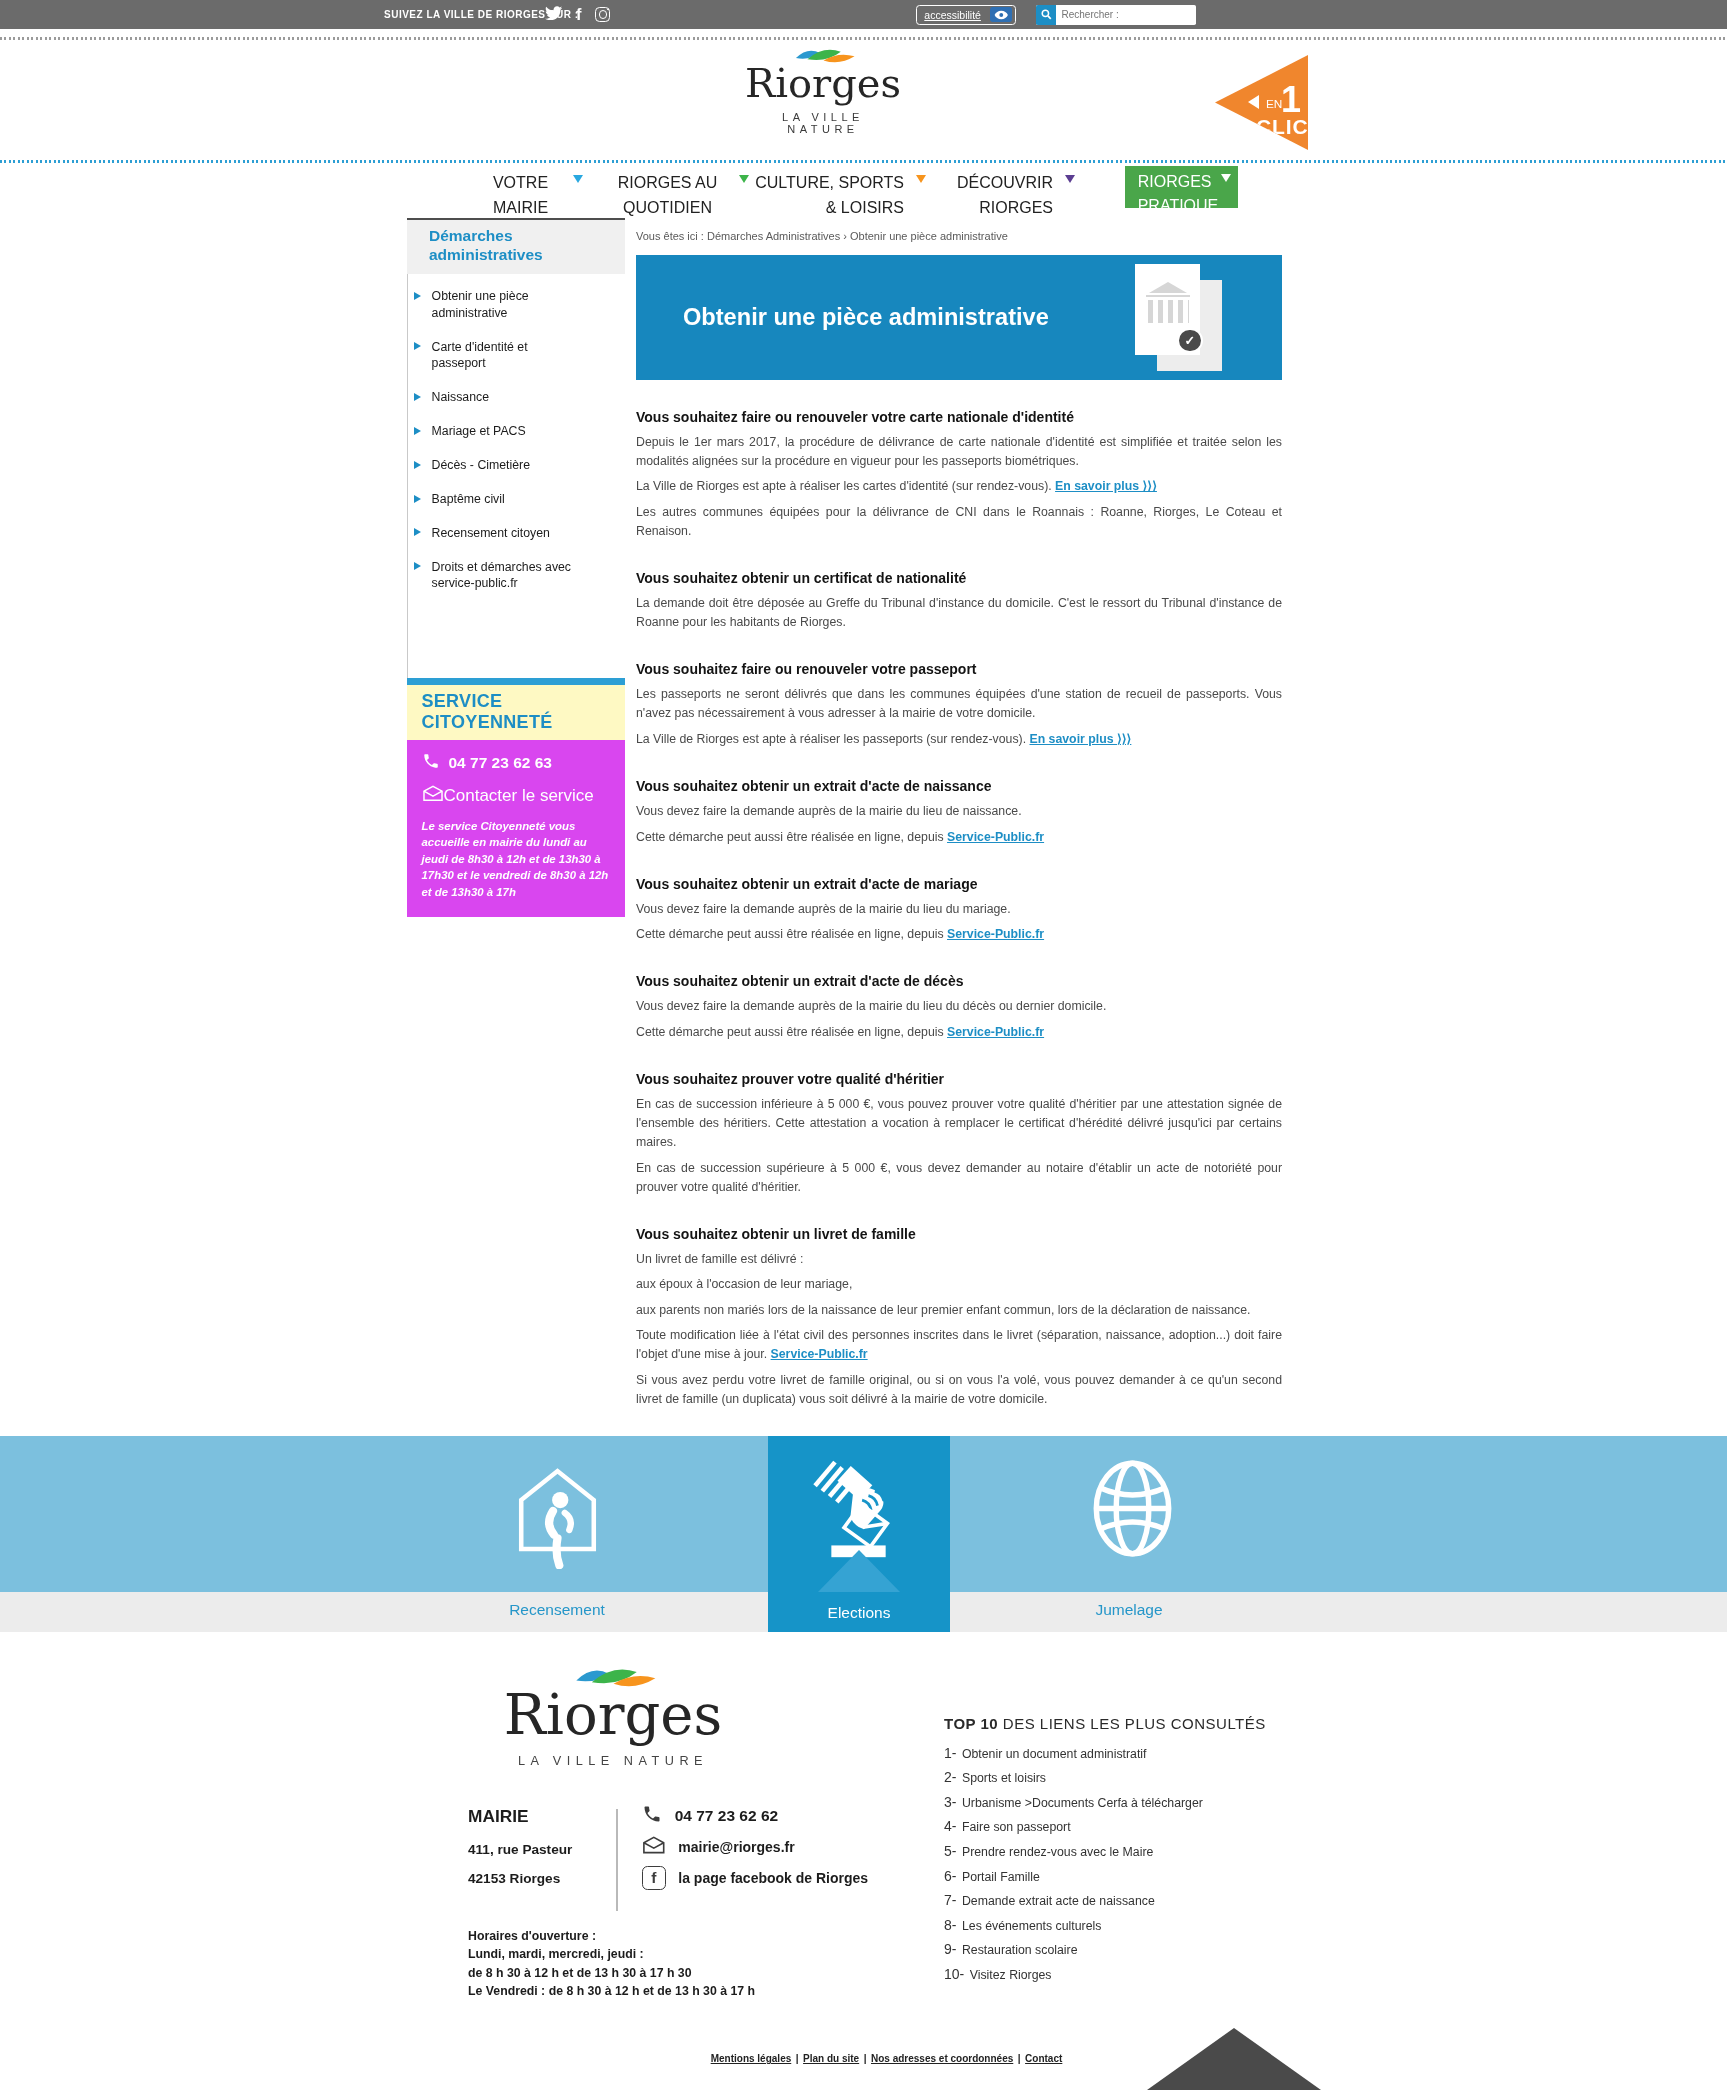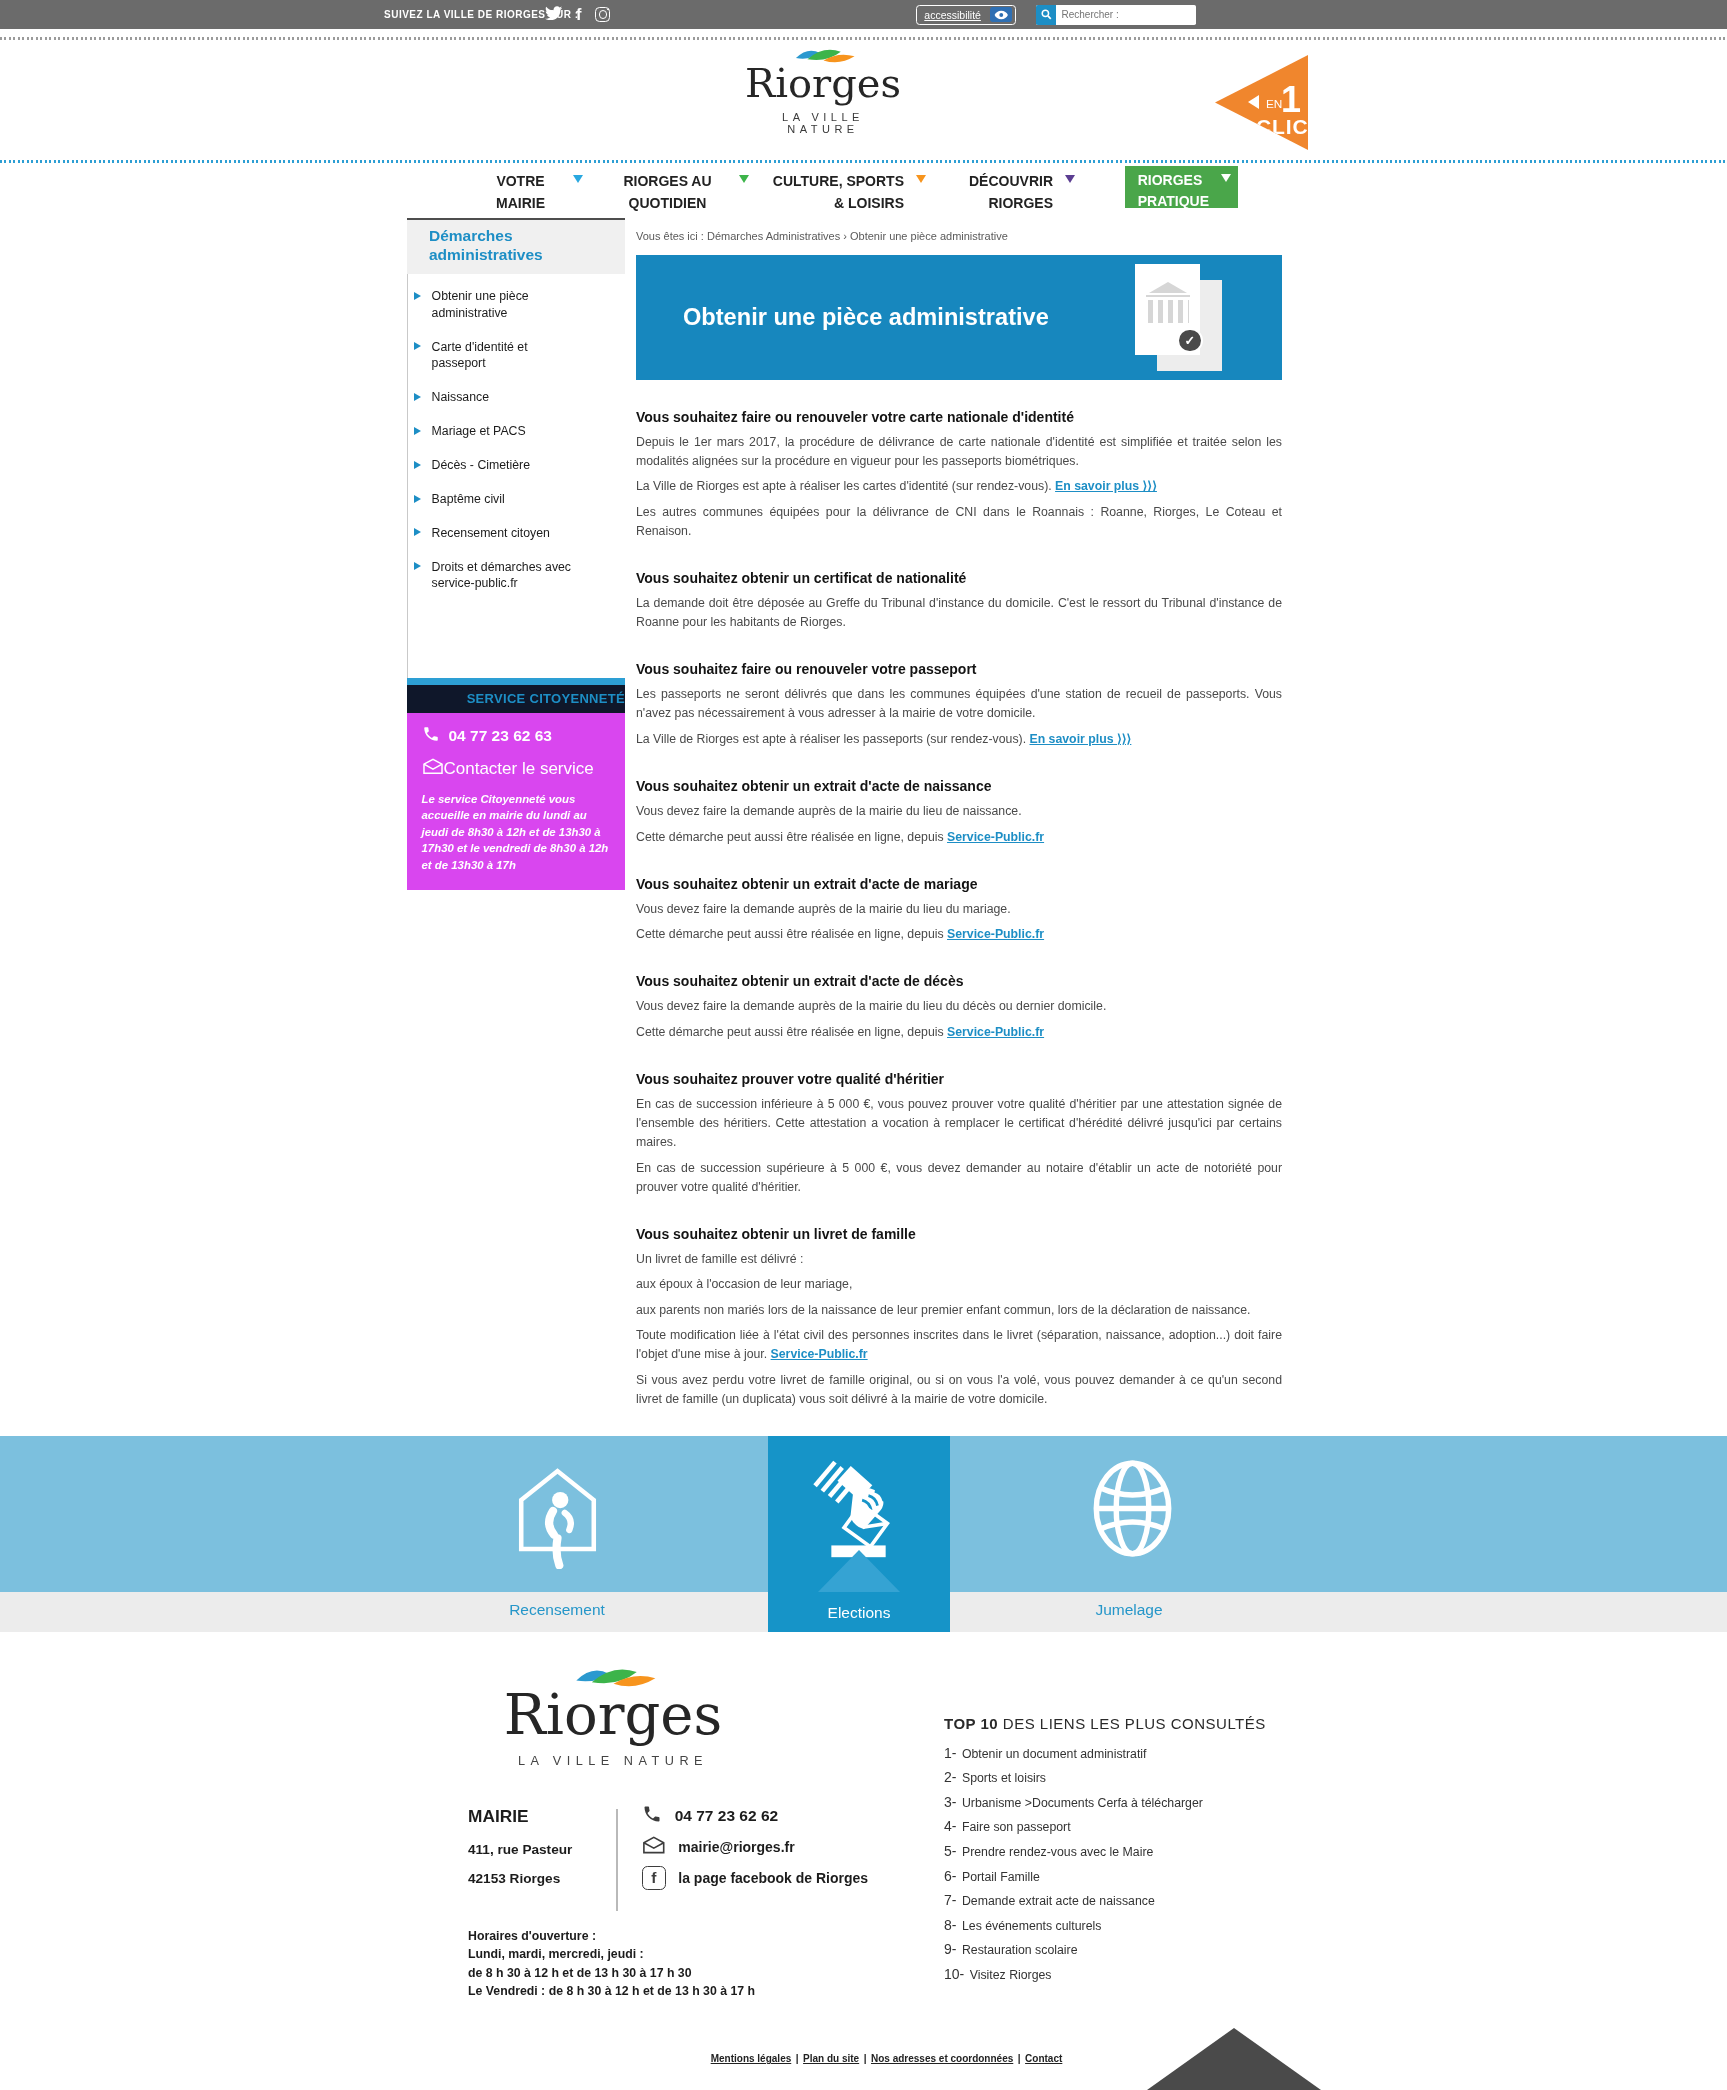--- a/index.html
+++ b/index.html
@@ -27,40 +27,40 @@
   #logo { position:absolute; left:744px; top:44px; width:158px; text-align:center; }
   .logo-word { font-family:"DejaVu Serif", serif; font-size:40px; color:#262626; line-height:1; margin-top:-7.3px; }
   .logo-tag { font-size:11px; letter-spacing:4.5px; color:#3a3a3a; margin-top:8.2px; }
   #clic { position:absolute; left:1215px; top:55px; width:93px; height:95px; background:#f0862d; clip-path:polygon(100% 0,100% 100%,0 50%); color:#fff; cursor:pointer; }
   .clic-arrow { position:absolute; left:33px; top:40px; width:0; height:0; border:7.3px solid transparent; border-right:11px solid #fff; border-left:none; }
   .clic-en { position:absolute; left:51px; top:42px; font-size:11.8px; }
   .clic-one { position:absolute; left:66px; top:23.6px; font-size:36px; font-weight:bold; }
   .clic-clic { position:absolute; left:41px; top:60px; font-size:21px; font-weight:bold; letter-spacing:0.9px; }
 
   
-  .nav-item { position:absolute; top:171px; font-size:14px; font-weight:bold; color:#222; line-height:1.55; cursor:pointer; }
+  .nav-item { position:absolute; top:171px; font-size:16px; font-weight:normal; color:#222; line-height:1.55; cursor:pointer; }
   .nav-item .arr { position:absolute; right:0; top:3.6px; width:0; height:0; border:5.5px solid transparent; border-bottom:none; }
   #nav1 { left:476px; width:107px; text-align:center; padding-right:18px; }
   #nav1 .arr { border-top:8.2px solid #29a8e0; }
   #nav2 { left:604px; width:145px; text-align:center; padding-right:18px; }
   #nav2 .arr { border-top:8.2px solid #3cb44a; }
   #nav3 { left:746px; width:180px; text-align:right; padding-right:22px; }
   #nav3 .arr { border-top:8.2px solid #f7941d; }
   #nav4 { left:931px; width:144px; text-align:right; padding-right:22px; }
   #nav4 .arr { border-top:8.2px solid #5b3d91; }
   #nav5 { left:1125px; top:166px; width:113px; height:42px; background:#4aa64a; color:#fff; padding:3.6px 23.6px 0 12.7px; }
   #nav5 .arr { right:7.3px; top:8.2px; border-top:8.2px solid #fff; }
 
   
   #sidebar { position:absolute; left:407px; top:218px; width:218px; }
   .sb-top { border-top:2.7px solid #4d4d4d; background:#f0f0f0; padding:7.3px 9px 10px 22px; color:#1d8ec5; font-weight:bold; font-size:15.5px; line-height:1.18; }
   .sb-list { border-left:0.9px solid #c9c9c9; padding:14.5px 0 0 23.6px; height:404px; list-style:none; }
   .sb-list li { position:relative; font-size:12.3px; color:#1c1c1c; margin-bottom:17.3px; line-height:1.35; width:145px; cursor:pointer; }
   .sb-list li::before { content:""; position:absolute; left:-17.3px; top:3.6px; width:0; height:0; border-top:4.5px solid transparent; border-bottom:4.5px solid transparent; border-left:7.3px solid #1d8ec5; }
-  .svc-head { border-top:7.3px solid #2d9fd4; background:#0f172a; color:#1d8ec5; font-weight:bold; font-size:13px; padding:6.4px 0 6.4px 14.5px; letter-spacing:0.3px;text-align:right; }
+  .svc-head { border-top:7.3px solid #2d9fd4; background:#fef9c3; color:#1d8ec5; font-weight:bold; font-size:18px; padding:6.4px 0 6.4px 14.5px; letter-spacing:0.3px; }
   .svc-body { background:#d946ef; color:#fff; padding:12.7px 14.5px 16.4px; }
   .svc-phone { font-weight:bold; font-size:15.5px; display:flex; align-items:center; gap:9px; }
   .svc-contact { font-size:17px; margin-top:11px; display:flex; align-items:center; gap:0; cursor:pointer; }
   .svc-hours { margin-top:11px; font-style:italic; font-weight:bold; font-size:11.4px; line-height:1.45; }
 
   
   #content { position:absolute; left:636px; top:230px; width:646px; }
   .crumb { font-size:11px; color:#5a5a5a; }
   .crumb .crumb-link { cursor:pointer; }
   .banner { margin-top:12.7px; height:125px; background:#1787be; position:relative; }

